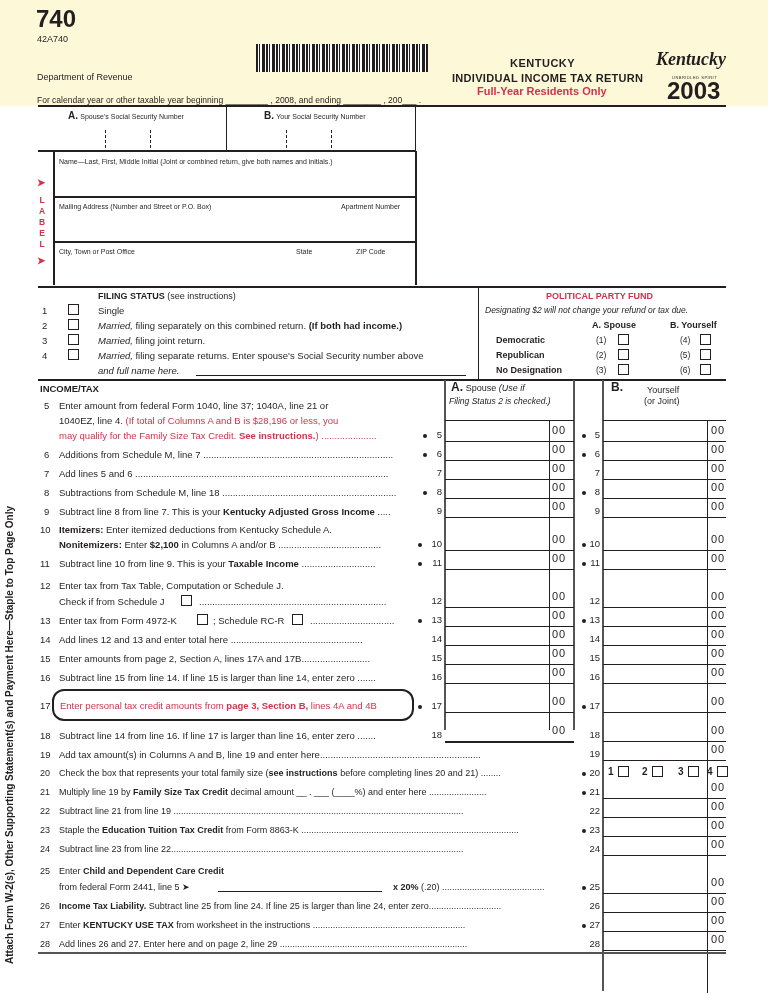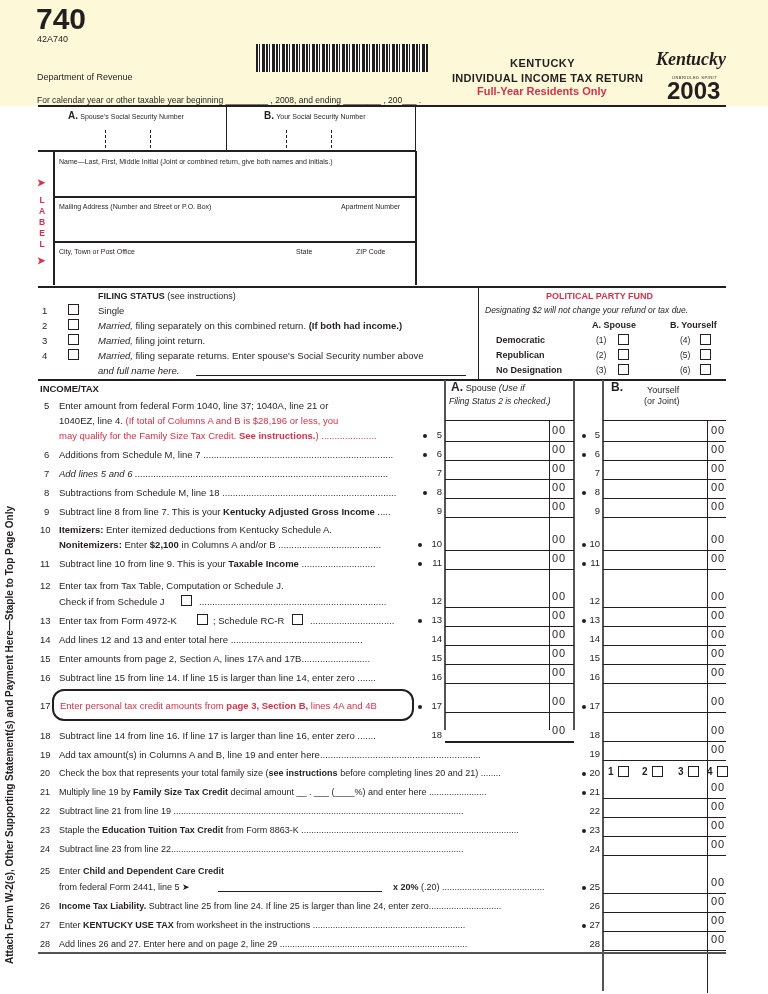--- a/index.html
+++ b/index.html
@@ -25,21 +25,21 @@
   .vert-text { position: absolute; left: 4px; top: 964px; transform-origin: 0 0; transform: rotate(-90deg);
     white-space: nowrap; font-weight: bold; font-size: 10px; width: 480px; }
   .oval { position: absolute; left: 52px; top: 689px; width: 362px; height: 32px; border: 2px solid #231f20; border-radius: 12px; }
   input.field { position: absolute; border: none; background: transparent; font-family: "Liberation Mono", monospace; font-size: 10px; }
 </style>
 </head>
 <body>
 
 <div class="abs hdr-bg"></div>
 
-<div class="txt b" style="left:36px;top:6px;font-size:30px;line-height:26px;">740</div>
+<div class="txt b" style="left:36px;top:6px;font-size:24px;line-height:26px;">740</div>
 <div class="txt" style="left:37px;top:34px;font-size:9px;">42A740</div>
 <div class="txt" style="left:37px;top:72px;font-size:9px;">Department of Revenue</div>
 <div class="abs barcode"></div>
 <div class="txt" style="left:37px;top:95px;font-size:8.5px;">For calendar year or other taxable year beginning _________ , 2008, and ending ________ , 200___ .</div>
 
 <div class="txt b" style="left:510px;top:58px;font-size:11px;text-transform:uppercase;letter-spacing:0.5px;">Kentucky</div>
 <div class="txt b" style="left:452px;top:73px;font-size:11px;text-transform:uppercase;letter-spacing:0.3px;">Individual Income Tax Return</div>
 <div class="txt b red" style="left:477px;top:86px;font-size:11px;">Full-Year Residents Only</div>
 
 <div class="txt b i" style="left:656px;top:54px;font-size:18px;font-family:'Liberation Serif',serif;">Kentucky</div>
@@ -330,21 +330,21 @@
   </div>
 
 <div class="txt" style="left:44px;top:400px;">5</div>
 <div class="txt" style="left:59px;top:400px;">Enter amount from federal Form 1040, line 37; 1040A, line 21 or</div>
 <div class="txt" style="left:59px;top:415px;"><span>1040EZ, line 4. </span><span class="red">(If total of Columns A and B is $28,196 or less, you</span></div>
 <div class="txt" style="left:59px;top:430px;"><span class="red">may qualify for the Family Size Tax Credit. </span><span class="red b">See instructions.</span><span class="red">) .....................</span></div>
 
 <div class="txt" style="left:44px;top:449px;">6</div>
 <div class="txt" style="left:59px;top:449px;">Additions from Schedule M, line 7 ........................................................................</div>
 <div class="txt" style="left:44px;top:468px;">7</div>
-<div class="txt" style="left:59px;top:468px;font-style:italic;">Add lines 5 and 6 ................................................................................................</div>
+<div class="txt" style="left:59px;top:468px;">Add lines 5 and 6 ................................................................................................</div>
 <div class="txt" style="left:44px;top:487px;">8</div>
 <div class="txt" style="left:59px;top:487px;">Subtractions from Schedule M, line 18 ..................................................................</div>
 <div class="txt" style="left:44px;top:506px;">9</div>
 <div class="txt" style="left:59px;top:506px;"><span>Subtract line 8 from line 7. This is your </span><span class="b">Kentucky Adjusted Gross Income</span><span> .....</span></div>
 
 <div class="txt" style="left:40px;top:524px;">10</div>
 <div class="txt" style="left:59px;top:524px;"><span class="b">Itemizers:</span><span> Enter itemized deductions from Kentucky Schedule A.</span></div>
 <div class="txt" style="left:59px;top:539px;"><span class="b">Nonitemizers:</span><span> Enter </span><span class="b">$2,100</span><span> in Columns A and/or B .......................................</span></div>
 <div class="txt" style="left:40px;top:558px;">11</div>
 <div class="txt" style="left:59px;top:558px;"><span>Subtract line 10 from line 9. This is your </span><span class="b">Taxable Income</span><span> ............................</span></div>

